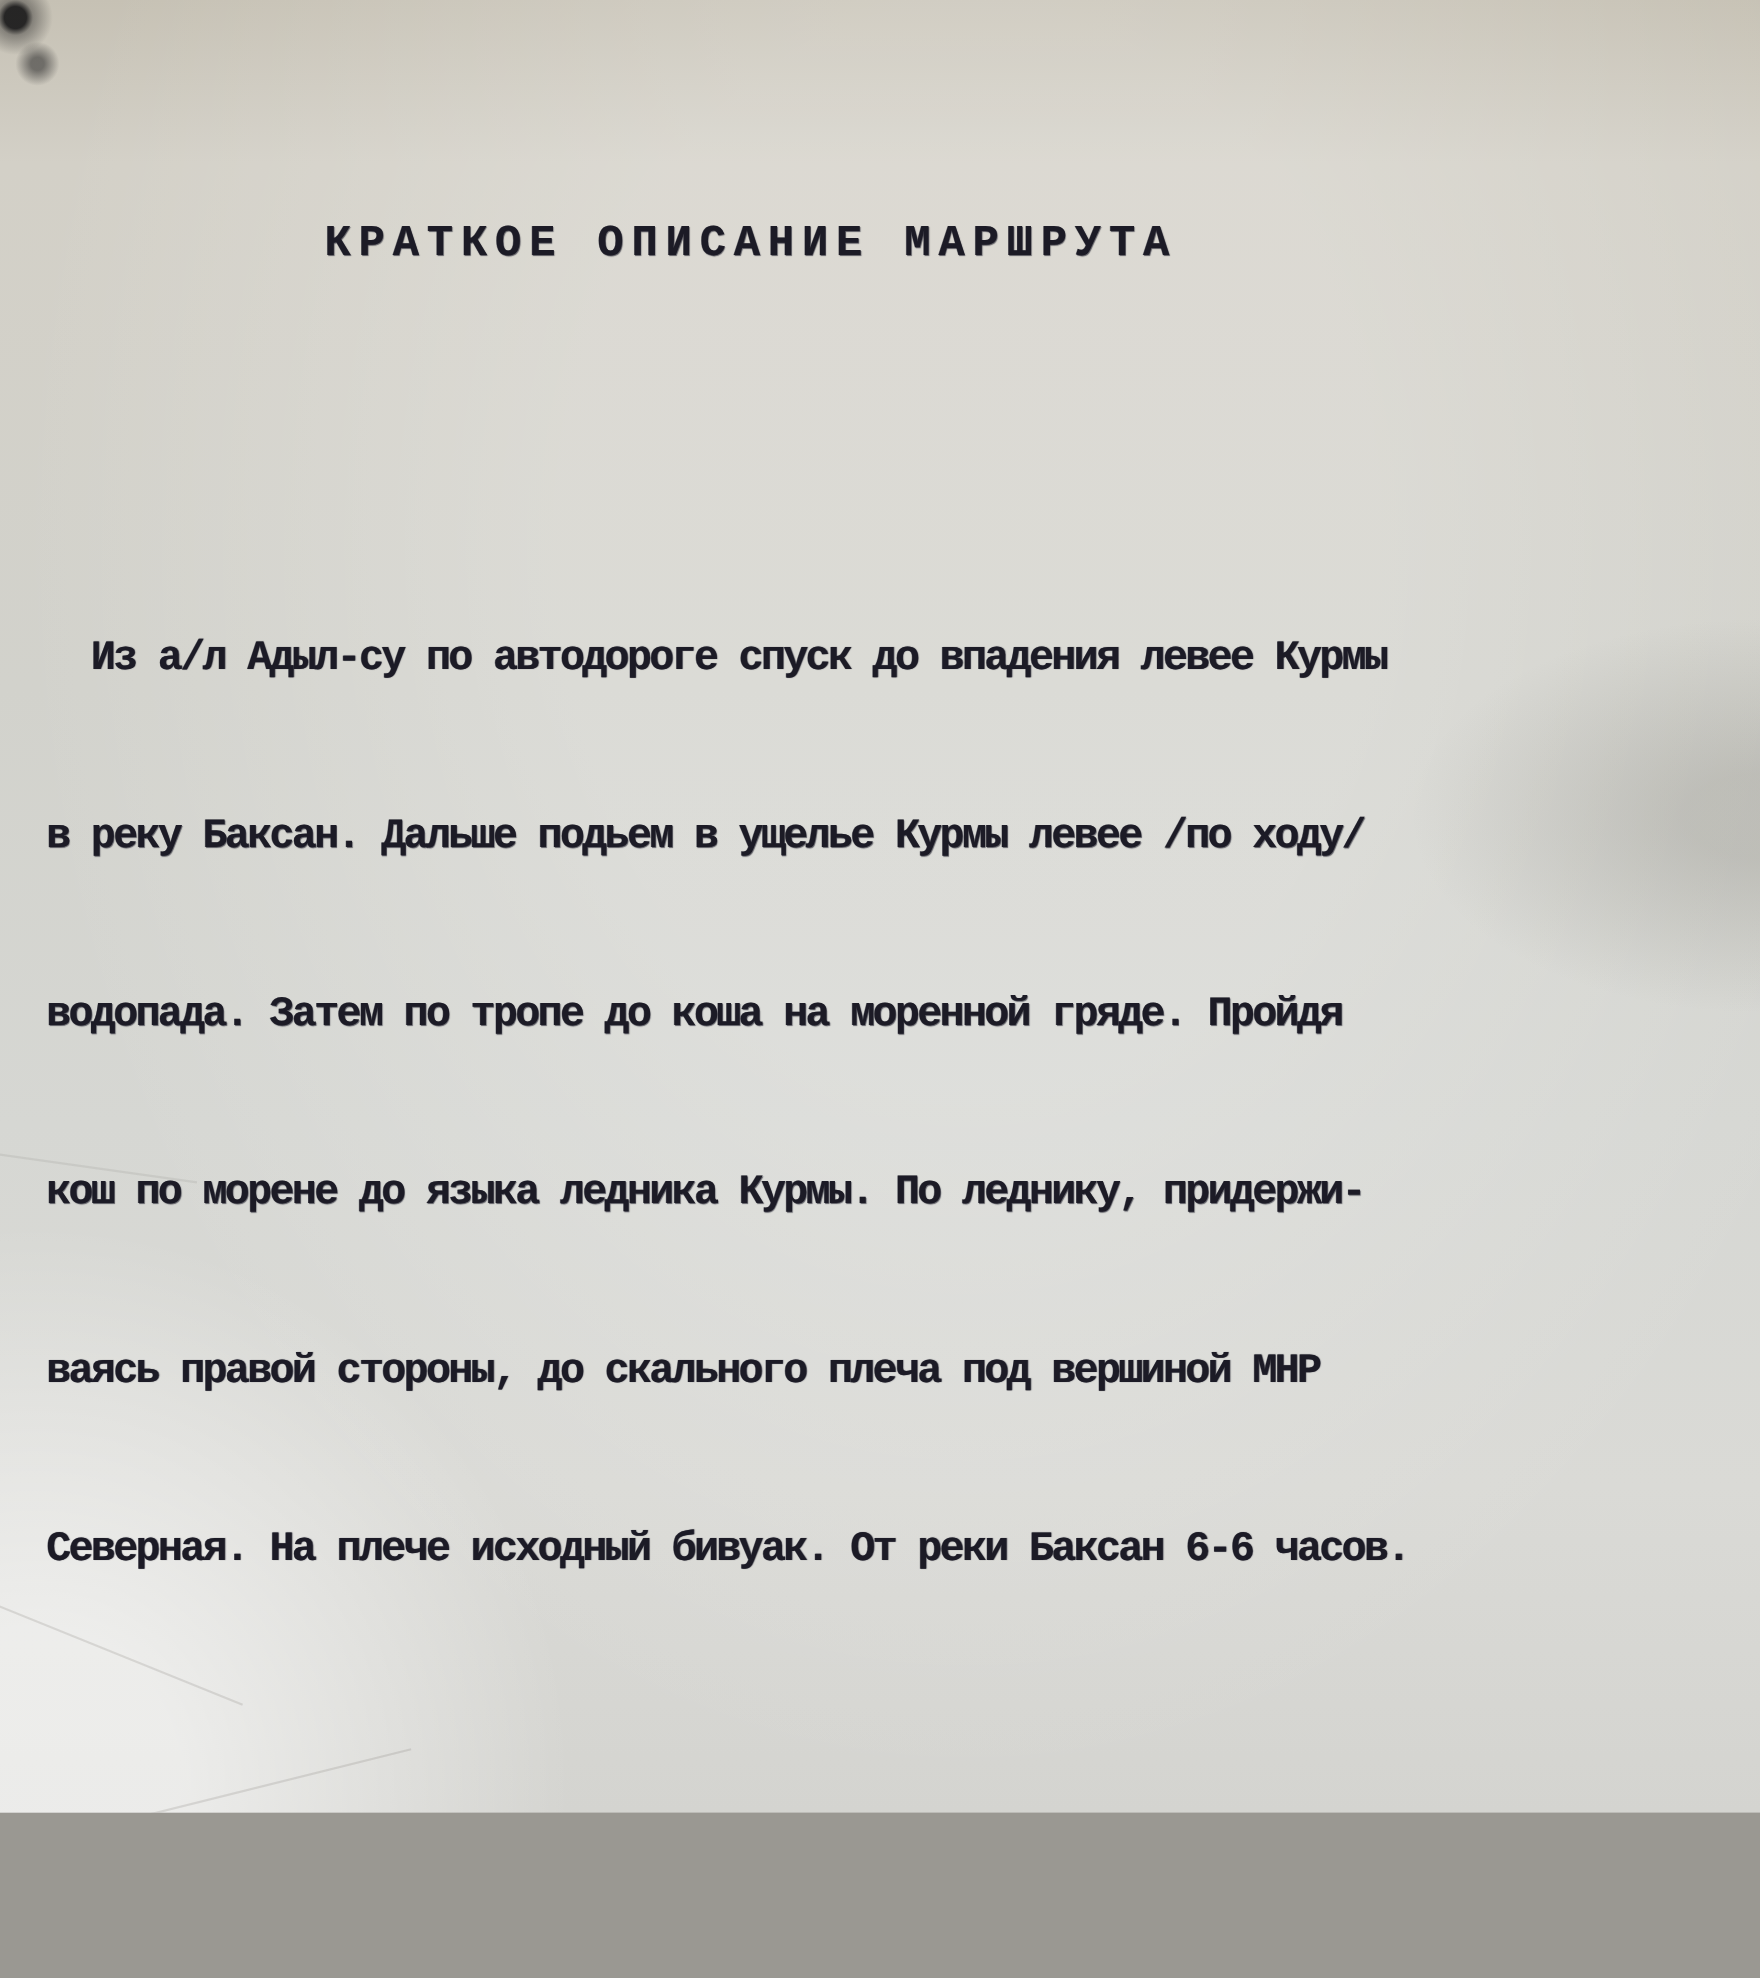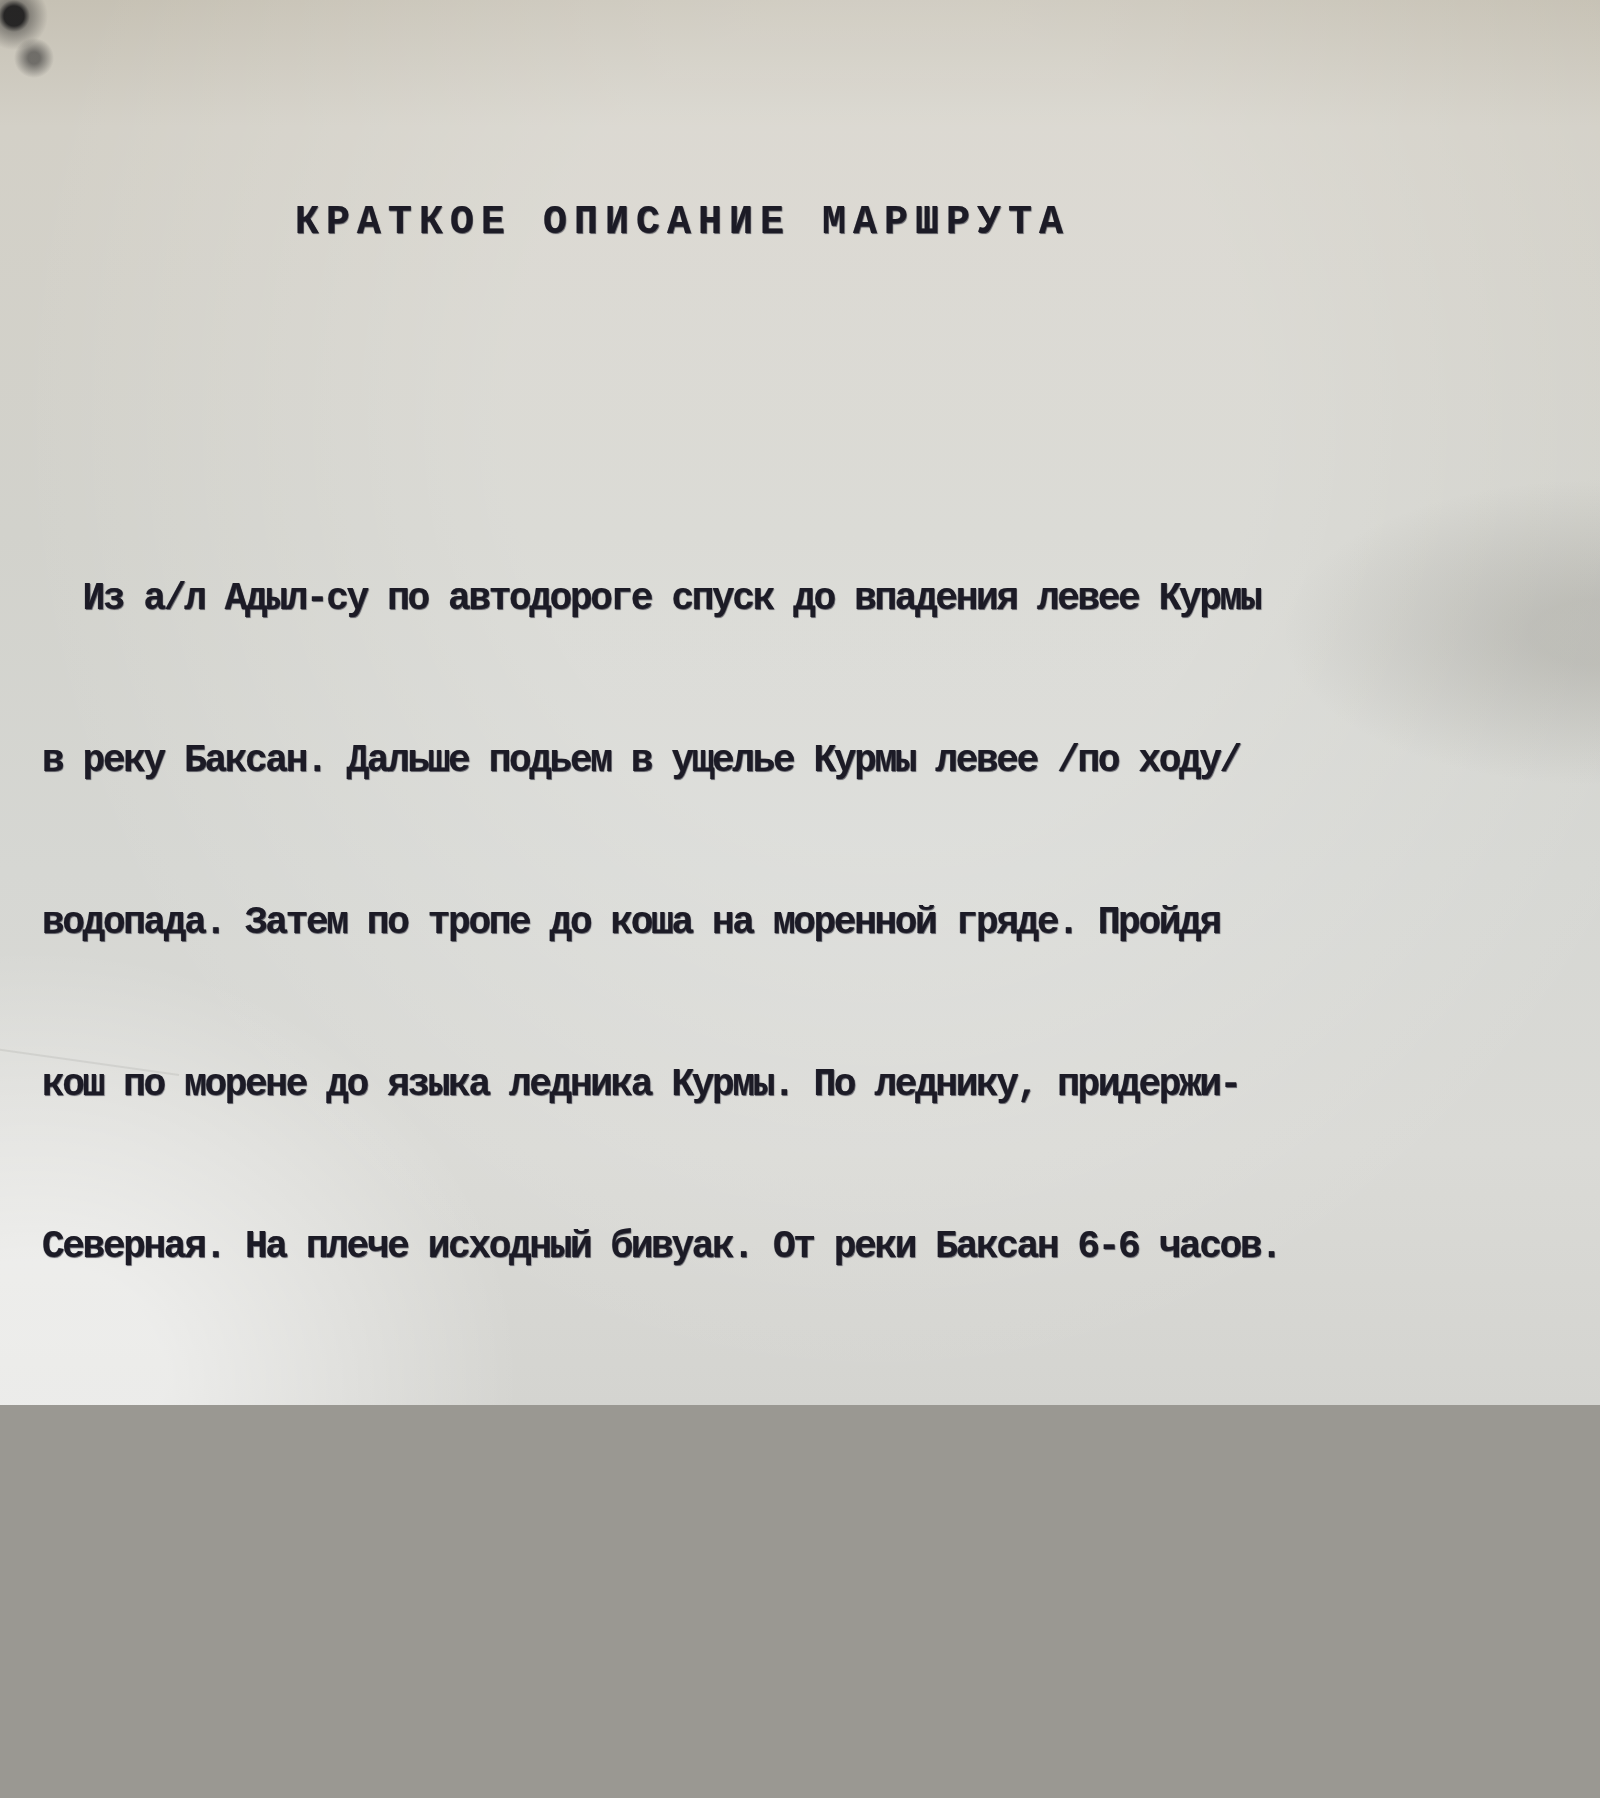--- a/index.html
+++ b/index.html
@@ -3,21 +3,21 @@
 <meta charset="utf-8">
 <style>
   html,body{margin:0;padding:0;}
   body{
     background:#9a9892;
     font-family:"Liberation Mono","DejaVu Sans Mono",monospace;
   }
   .page{
     position:relative;
     width:1600px;
-    height:1405px;
+    height:1648px;
     margin:0 auto;
     overflow:hidden;
     background:
       radial-gradient(circle at 14px 16px, rgba(10,10,12,0.85) 0 10px, rgba(10,10,12,0.35) 16px, rgba(0,0,0,0) 34px),
       radial-gradient(circle at 34px 58px, rgba(20,20,22,0.5) 0 6px, rgba(0,0,0,0) 20px),
       radial-gradient(ellipse at 2% 98%, rgba(255,255,255,0.55) 0 6%, rgba(0,0,0,0) 22%),
       radial-gradient(ellipse at 100% 45%, rgba(120,118,110,0.25) 0 3%, rgba(0,0,0,0) 14%),
       radial-gradient(ellipse at 55% 30%, rgba(255,255,255,0.20) 0 30%, rgba(0,0,0,0) 70%),
       linear-gradient(180deg,#c6c1b4 0%, #d3d0c7 9%, #d2d2cc 38%, #d6d7d3 62%, #dadad6 82%, #d4d4d0 100%);
   }
@@ -63,20 +63,21 @@
 
   <div class="content">
 
     <div class="doc-title">КРАТКОЕ ОПИСАНИЕ МАРШРУТА</div>
 
     <div class="para">
       <div class="line">  Из а/л Адыл-су по автодороге спуск до впадения левее Курмы</div>
       <div class="line">в реку Баксан. Дальше подьем в ущелье Курмы левее /по ходу/</div>
       <div class="line">водопада. Затем по тропе до коша на моренной гряде. Пройдя</div>
       <div class="line">кош по морене до языка ледника Курмы. По леднику, придержи-</div>
+      <div class="line">ваясь правой стороны, до скального плеча под вершиной МНР</div>
       <div class="line">Северная. На плече исходный бивуак. От реки Баксан 6-6 часов.</div>
     </div>
 
     <div class="para">
       
       
       
       
       
       

